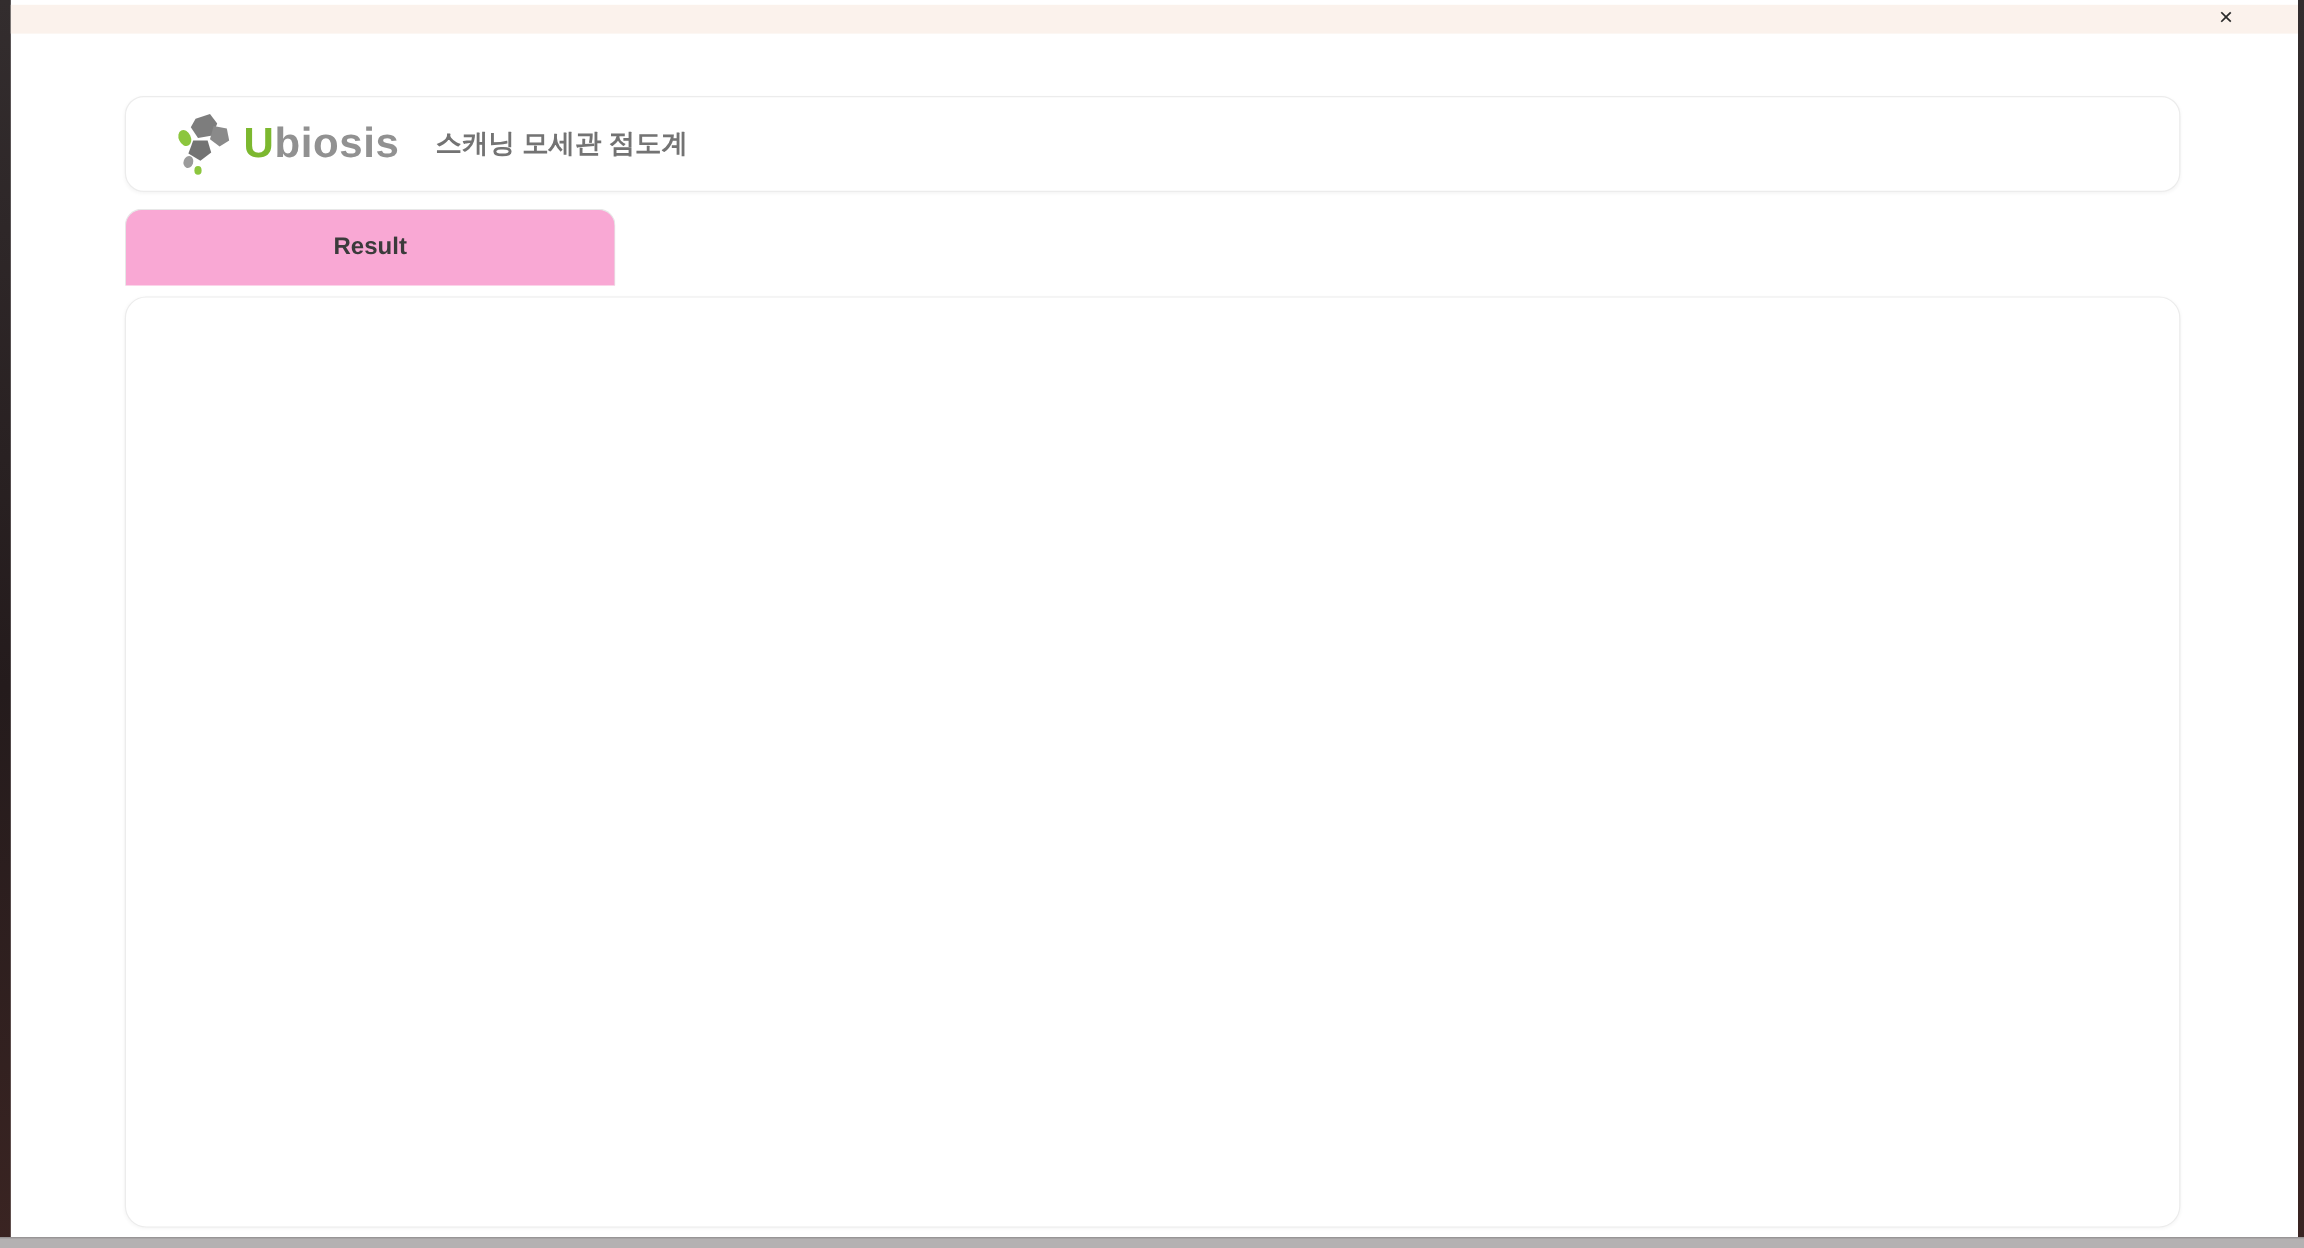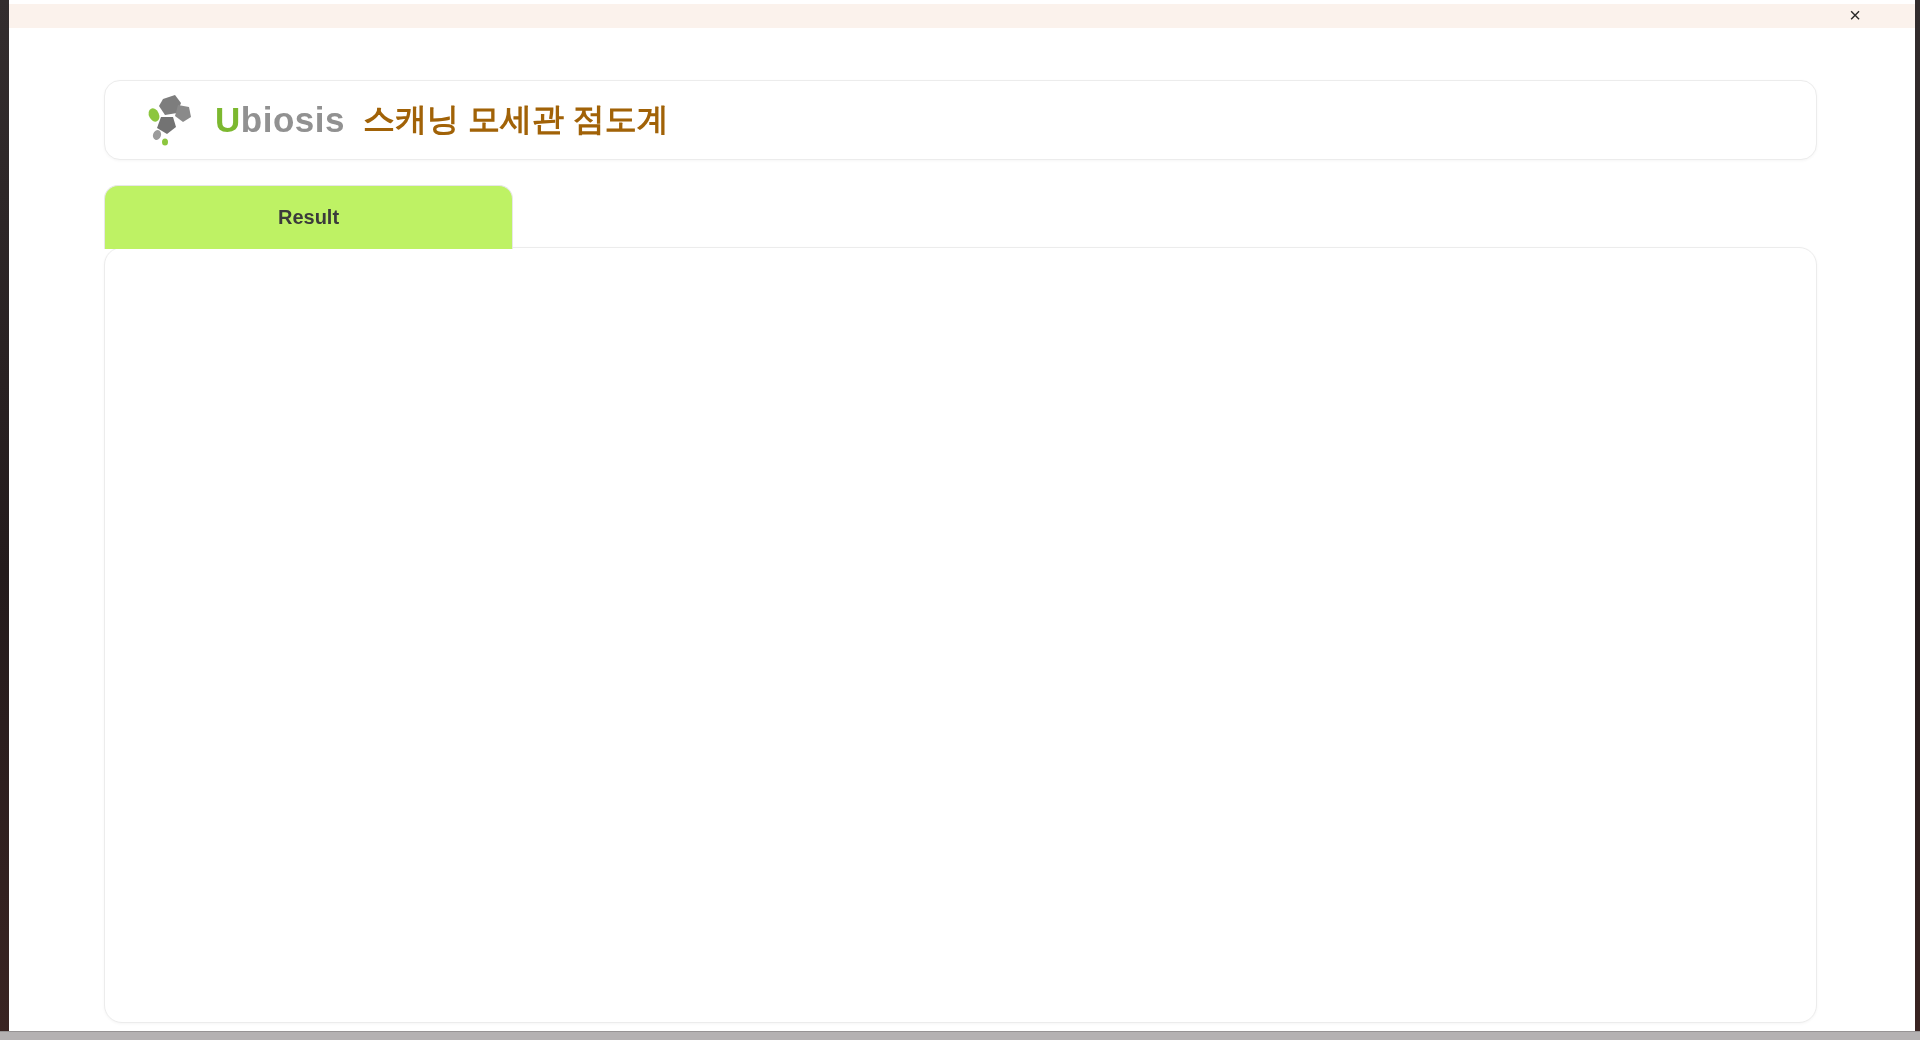--- a/index.html
+++ b/index.html
@@ -10,30 +10,30 @@
   .window { position:absolute; left:9px; top:0; width:1906px; height:1031px; background:#fff; }
   .topbar { position:absolute; left:0; top:4px; width:100%; height:24px; background:#fbf2ec; }
   .close-btn { position:absolute; right:48px; top:0; width:24px; height:24px; line-height:23px;
     text-align:center; font-size:20px; color:#2a2a2a; cursor:default; }
 
   .card { position:absolute; background:#fff; border:1px solid #ececec; border-radius:16px;
     box-shadow:0 1px 3px rgba(0,0,0,.04); }
 
   .header-card { left:95px; top:80px; width:1713px; height:80px; }
   .logo-wrap { position:absolute; left:40px; top:50%; transform:translateY(-50%);
-    display:flex; align-items:center; gap:20px; }
+    display:flex; align-items:center; gap:8px; }
   .brand { font-size:35px; font-weight:600; color:#919191; letter-spacing:.5px; }
   .brand .u { color:#7cb82f; }
   .subtitle { position:absolute; left:258px; top:50%; transform:translateY(-50%);
-    font-size:32px; font-weight:700; color:#a16207; }
+    font-size:22px; font-weight:700; color:#737373; }
 
   .tab { position:absolute; display:flex; align-items:center; justify-content:center;
     font-size:20px; font-weight:700; border:1px solid #e7e7e7; border-bottom:none;
     border-radius:14px 14px 0 0; }
-  .tab-result { left:95px; top:185px; width:409px; height:64px; background:#bef264; color:#3b3b3b; z-index:5; }
+  .tab-result { left:95px; top:174px; width:409px; height:64px; background:#f9a8d4; color:#3b3b3b; z-index:5; }
   .tab-raw { left:504px; top:185px; width:412px; height:63px; background:#f4f4f4; color:#a8a8a8; z-index:4; }
 
   .container-card { left:95px; top:247px; width:1713px; height:776px; border-radius:18px; z-index:1; }
 
   .section-header { position:absolute; display:flex; align-items:center; gap:12px; }
   .section-title { font-size:20px; font-weight:700; color:#3e3e3e; }
   .icon { flex:0 0 auto; display:block; }
 
   
   .fileinfo-card { left:116px; top:275px; width:1096px; height:162px; border-radius:14px; }

